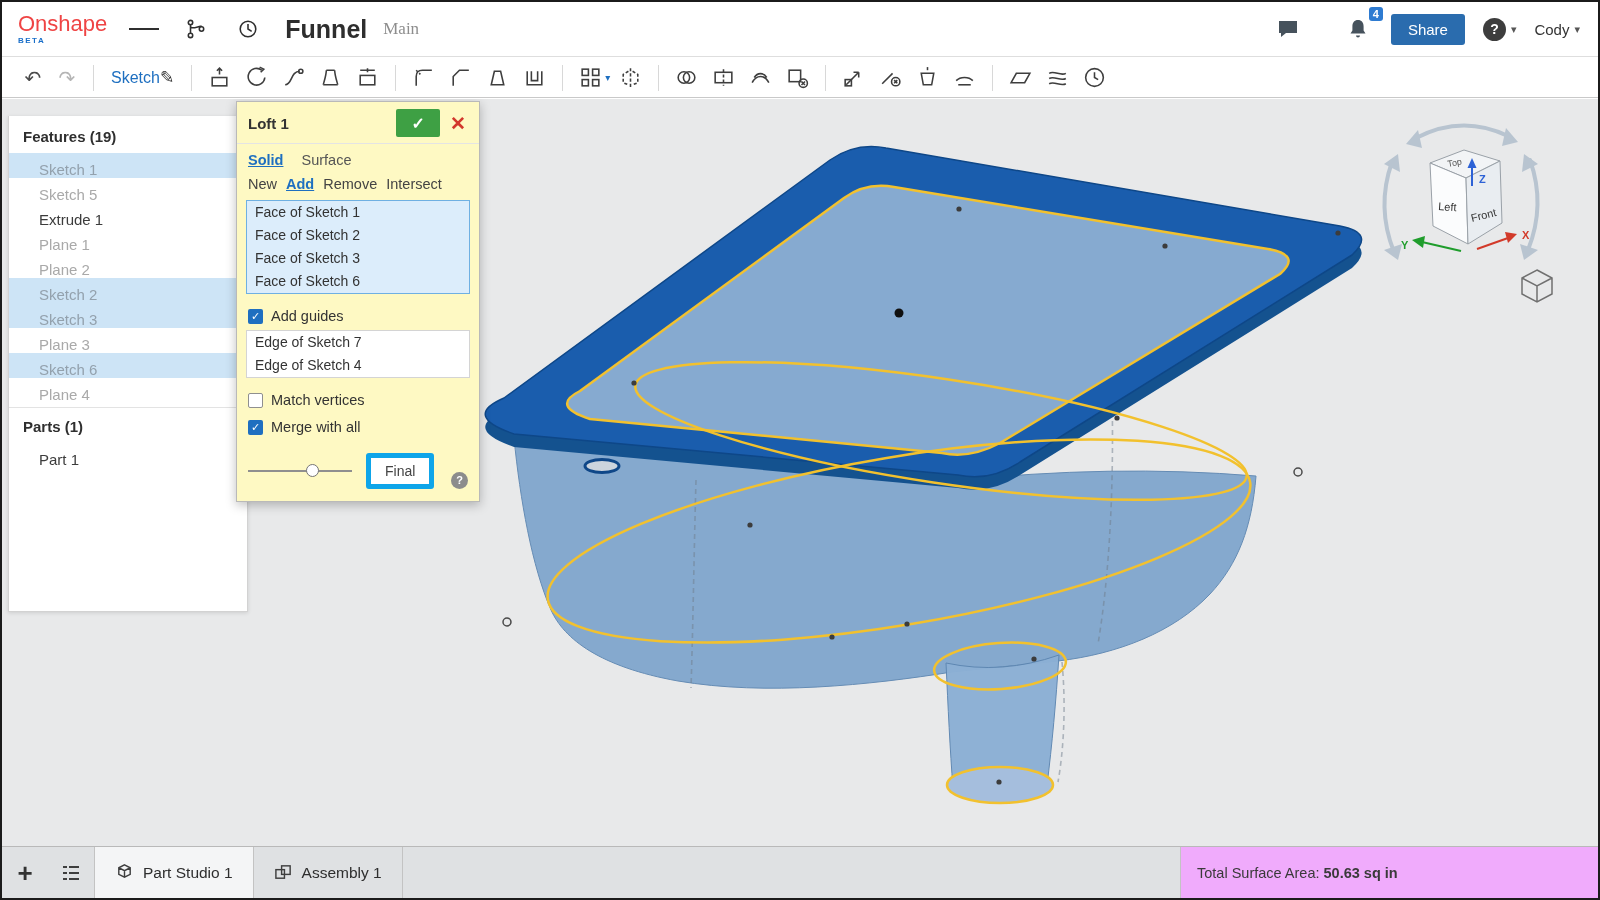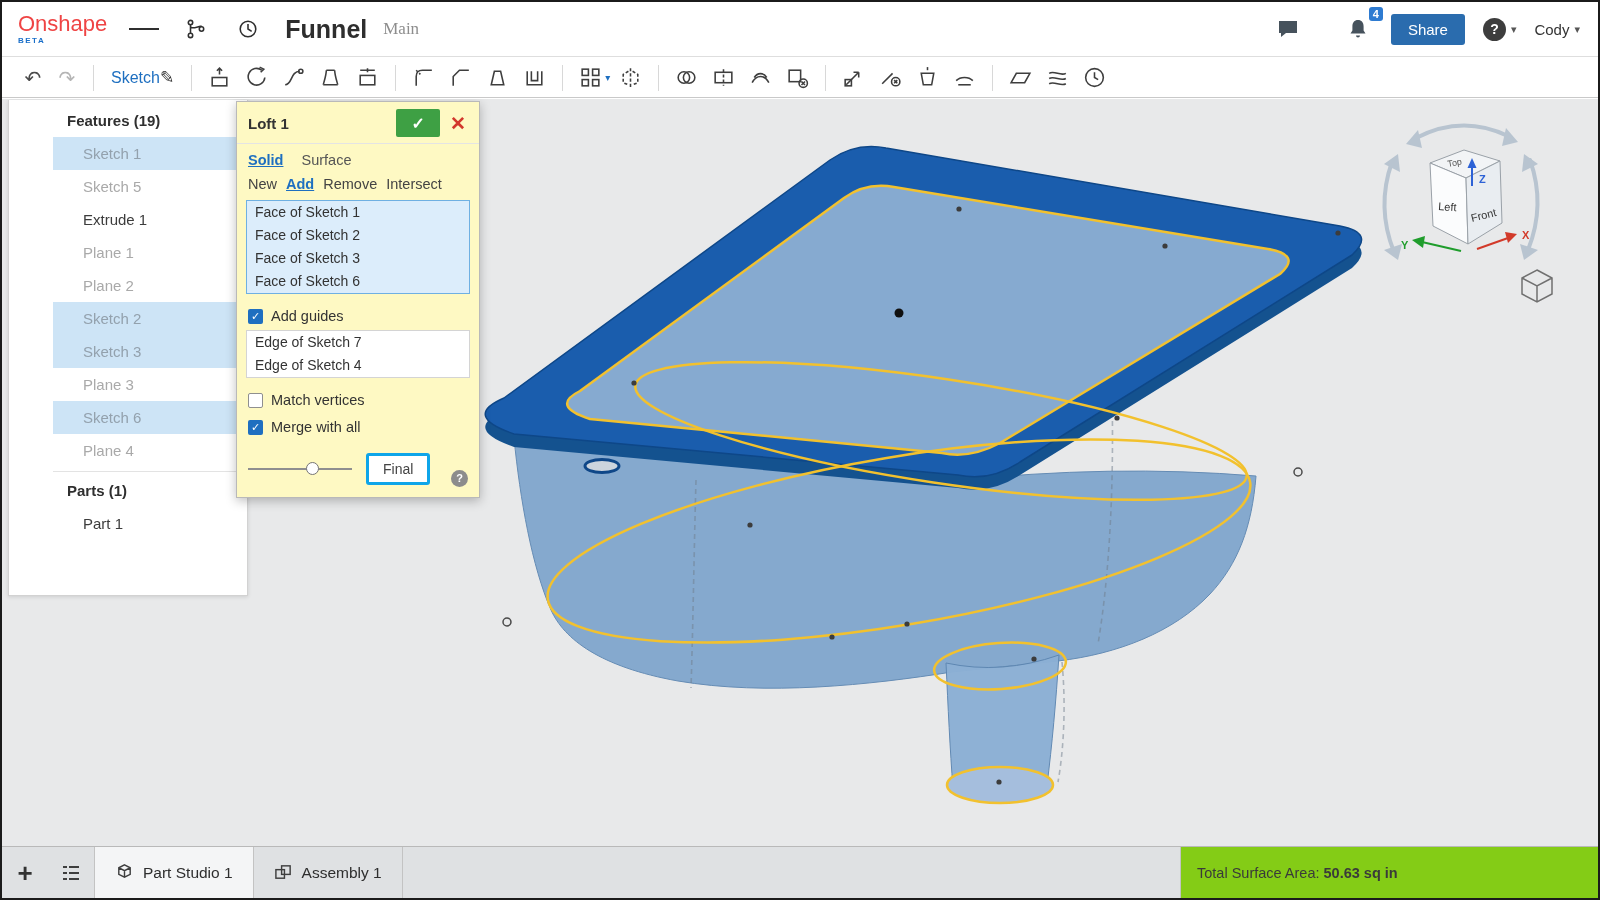--- a/index.html
+++ b/index.html
@@ -36,23 +36,23 @@
   .ti { background:none; border:none; width:37px; height:32px; display:flex; align-items:center; justify-content:center; cursor:pointer; border-radius:3px; }
   .ti svg { stroke:#3e3e3e; fill:none; stroke-width:1.5; width:25px; height:25px; }
   .dd-caret { color:#1e6fc0; font-size:10px; margin:0 2px 0 -4px; cursor:pointer; }
 
   
   .main { position:absolute; top:97px; left:0; right:0; height:751px; background:#e8e9ea; overflow:hidden; }
   .viewport-svg { position:absolute; top:0; left:0; }
   svg text { font-family:"Liberation Sans", sans-serif; }
 
   
-  .features-panel { position:absolute; top:1px; left:6px; width:240px; height:496px; background:#fff; border:1px solid #d2d2d2; border-top:none; box-shadow:0 1px 4px rgba(0,0,0,.12); z-index:3;padding-left:44px; }
+  .features-panel { position:absolute; top:17px; left:6px; width:240px; height:496px; background:#fff; border:1px solid #d2d2d2; border-top:none; box-shadow:0 1px 4px rgba(0,0,0,.12); z-index:3; }
   .feat-header { font-size:15px; font-weight:bold; color:#2f2f2f; padding:12px 0 8px 14px; }
-  .feat-item { height:33px; line-height:33px; padding-left:30px; font-size:15px; color:#3c3c3c; cursor:pointer; }
+  .feat-item { height:25px; line-height:33px; padding-left:30px; font-size:15px; color:#3c3c3c; cursor:pointer; }
   .feat-item.muted { color:#a9a9a9; }
   .feat-item.selected { background:#cde4f6; color:#93a1ad; }
   .parts-header { font-size:15px; font-weight:bold; color:#2f2f2f; padding:10px 0 8px 14px; border-top:1px solid #e3e3e3; margin-top:4px; }
 
   
   .loft-dialog { position:absolute; top:2px; left:234px; width:244px; background:#fef9c3; border:1px solid #b9b9b9; box-shadow:0 3px 10px rgba(0,0,0,.25); z-index:4; padding-bottom:12px; }
   .loft-header { display:flex; align-items:center; padding:7px 9px 6px 11px; border-bottom:1px solid #e4e4e4; }
   .loft-title { flex:1; font-size:15px; font-weight:bold; color:#333; }
   .btn-confirm { width:44px; height:28px; background:#3ea044; border:none; border-radius:2px; color:#fff; font-size:16px; font-weight:bold; cursor:pointer; }
   .btn-cancel { background:none; border:none; color:#d2382c; font-size:19px; font-weight:bold; padding:0 4px 0 10px; cursor:pointer; }
@@ -67,32 +67,32 @@
   .guides-box { margin:0 9px 9px; border:1px solid #d4d4d4; background:#fff; }
   .check-row { display:flex; align-items:center; gap:8px; padding:5px 11px 6px; font-size:14.5px; color:#333;text-align:right; }
   .cb { width:15px; height:15px; border-radius:2px; flex:0 0 15px; cursor:pointer; }
   .cb.on { background:#1f6fc0; color:#fff; font-size:11px; line-height:15px; text-align:center; }
   .cb.on::after { content:"✓"; }
   .cb.off { border:1.5px solid #8f8f8f; background:#fff; }
   .slider-row { display:flex; align-items:center; gap:14px; padding:12px 11px 0; }
   .slider { position:relative; width:104px; height:14px; cursor:pointer; }
   .slider .track { position:absolute; top:6px; left:0; right:0; height:2px; background:#8f8f8f; }
   .slider .thumb { position:absolute; top:0; left:58px; width:13px; height:13px; border-radius:50%; background:#fff; border:1.5px solid #757575; }
-  .btn-final { border:3px solid #0ea5e9; background:#fff; border-radius:3px; padding:5px 14px; font-size:14px; color:#444; cursor:pointer; }
+  .btn-final { border:5px solid #0ea5e9; background:#fff; border-radius:3px; padding:5px 14px; font-size:14px; color:#444; cursor:pointer; }
   .help-dot { margin-left:auto; width:17px; height:17px; border-radius:50%; background:#8c8c8c; color:#fff; font-size:11px; font-weight:bold; display:flex; align-items:center; justify-content:center; transform:translateY(9px); cursor:pointer; }
 
   
   .bottom-bar { position:absolute; bottom:0; left:0; right:0; height:52px; background:#dfe1e3; border-top:1px solid #b9b9b9; display:flex; align-items:stretch; }
   .bb-btn { width:46px; display:flex; align-items:center; justify-content:center; background:none; border:none; cursor:pointer; }
   .plus-glyph { font-size:26px; font-weight:bold; color:#333; line-height:1; }
   .bb-btn svg { stroke:#3e3e3e; fill:none; stroke-width:1.8; width:22px; height:22px; }
   .tab { display:flex; align-items:center; gap:9px; padding:0 20px; font-size:15.5px; color:#2e2e2e; border-right:1px solid #c3c3c3; cursor:pointer; }
   .tab svg { stroke:#3e3e3e; fill:none; stroke-width:1.5; width:19px; height:19px; }
   .tab.active { background:#f4f5f6; border-left:1px solid #c3c3c3; }
-  .statusbar { margin-left:auto; width:418px; background:#84cc16; border-left:1px solid #c3c3c3; display:flex; align-items:center; padding-left:16px; font-size:14.5px; color:#3a3a3a; }
+  .statusbar { margin-left:auto; width:418px; background:#f0abfc; border-left:1px solid #c3c3c3; display:flex; align-items:center; padding-left:16px; font-size:14.5px; color:#3a3a3a; }
   .statusbar b { margin-left:4px; }
 </style>
 </head>
 <body>
 
 <div class="frame">
 
   <div class="header">
     <div class="logo-block">
       <div class="logo">Onshape</div>

